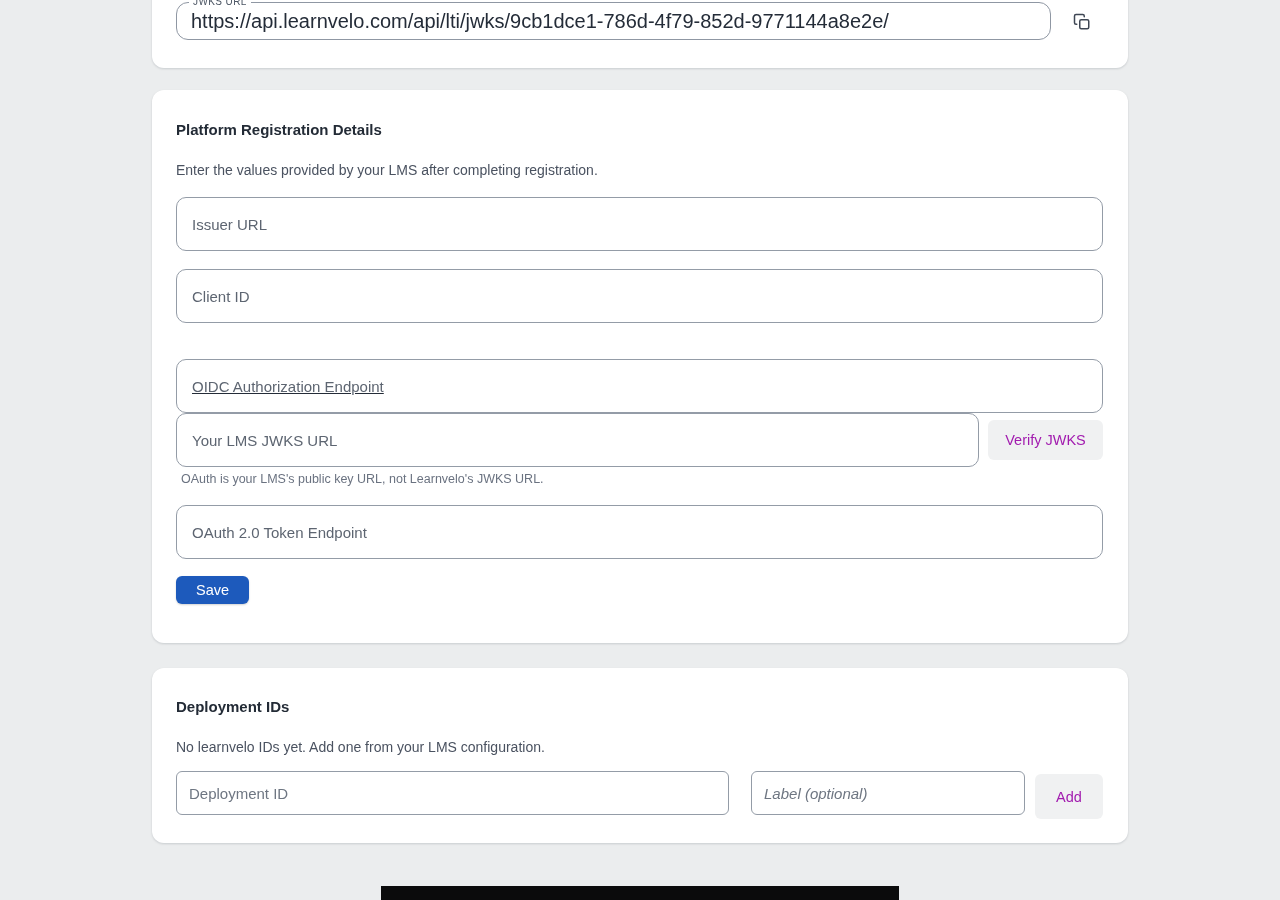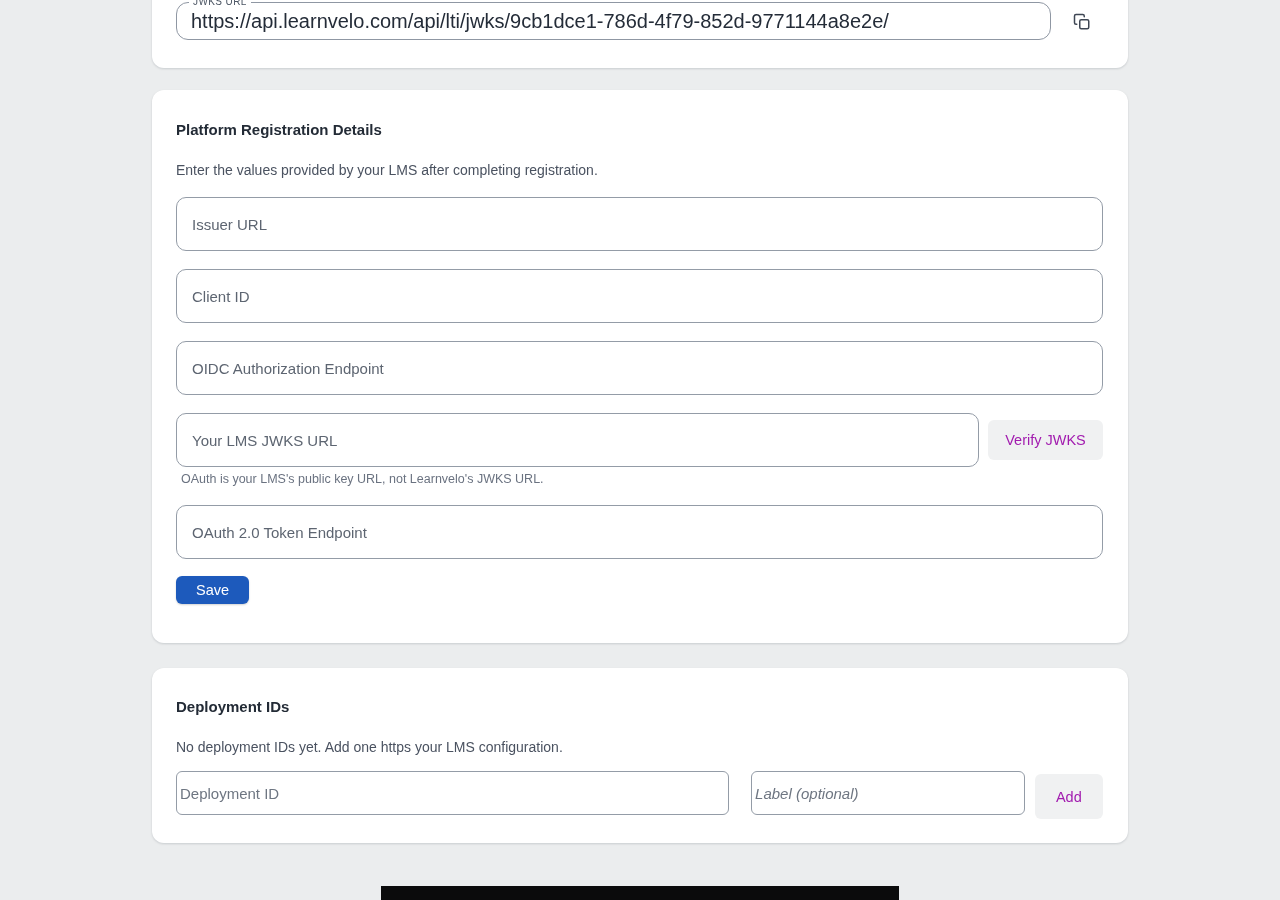--- a/index.html
+++ b/index.html
@@ -79,21 +79,21 @@
     font-family:inherit;font-size:14.5px;cursor:pointer;
     box-shadow:0 1px 2px rgba(0,0,0,.18);
   }
 
   .deploy-row{
     position:absolute;left:24px;top:103px;width:927px;height:46px;
     display:flex;align-items:flex-start;
   }
   .deploy-input{
     height:44px;border:1px solid #949ca7;border-radius:6px;box-sizing:border-box;
-    padding:0 3px;font-family:inherit;font-size:15px;color:#242c38;outline:none;
+    padding:0 12px;font-family:inherit;font-size:15px;color:#242c38;outline:none;
     background:#fff;
   }
   .deploy-input::placeholder{color:#6e7682;opacity:1;}
   #deploy-id-input{width:560px;}
   #deploy-label-input{width:277px;margin-left:22px;font-style:italic;}
   #add-btn{width:69px;height:45px;margin-left:10px;margin-top:3px;}
 
   .bottom-bar{
     position:absolute;left:381px;top:886px;width:518px;height:14px;
     background:#0b0b0c;
@@ -120,37 +120,37 @@
   </section>
 
   <section class="card" id="card-platform">
     <h2 class="card-title" style="top:31px;">Platform Registration Details</h2>
     <p class="card-sub" style="top:73px;">Enter the values provided by your LMS after completing registration.</p>
 
     <input class="text-input" style="top: 107px;" type="text" placeholder="Issuer URL">
 
     <input class="text-input" style="top: 179px;" type="text" placeholder="Client ID">
 
-    <input class="text-input" style="top: 251px;" type="text" placeholder="OIDC Authorization Endpoint">
+    <input class="text-input" style="top: 269px; text-decoration: underline;" type="text" placeholder="OIDC Authorization Endpoint">
 
     <div class="jwks-row">
       <input class="text-input" type="text" placeholder="Your LMS JWKS URL" style="">
       <button class="btn-disabled" id="verify-btn">Verify JWKS</button>
     </div>
 
     <p class="helper-text">OAuth is your LMS's public key URL, not Learnvelo's JWKS URL.</p>
 
     <input class="text-input" style="top: 415px;" type="text" placeholder="OAuth 2.0 Token Endpoint">
 
     <button class="primary-btn">Save</button>
   </section>
 
   <section class="card" id="card-deployments">
     <h2 class="card-title" style="top:30px;">Deployment IDs</h2>
-    <p class="card-sub" style="top:72px;">No deployment IDs yet. Add one https your LMS configuration.</p>
+    <p class="card-sub" style="top:72px;">No learnvelo IDs yet. Add one from your LMS configuration.</p>
 
     <div class="deploy-row">
       <input class="deploy-input" id="deploy-id-input" type="text" placeholder="Deployment ID" style="">
       <input class="deploy-input" id="deploy-label-input" type="text" placeholder="Label (optional)" style="">
       <button class="btn-disabled" id="add-btn">Add</button>
     </div>
   </section>
 
   <div class="bottom-bar"></div>
 

